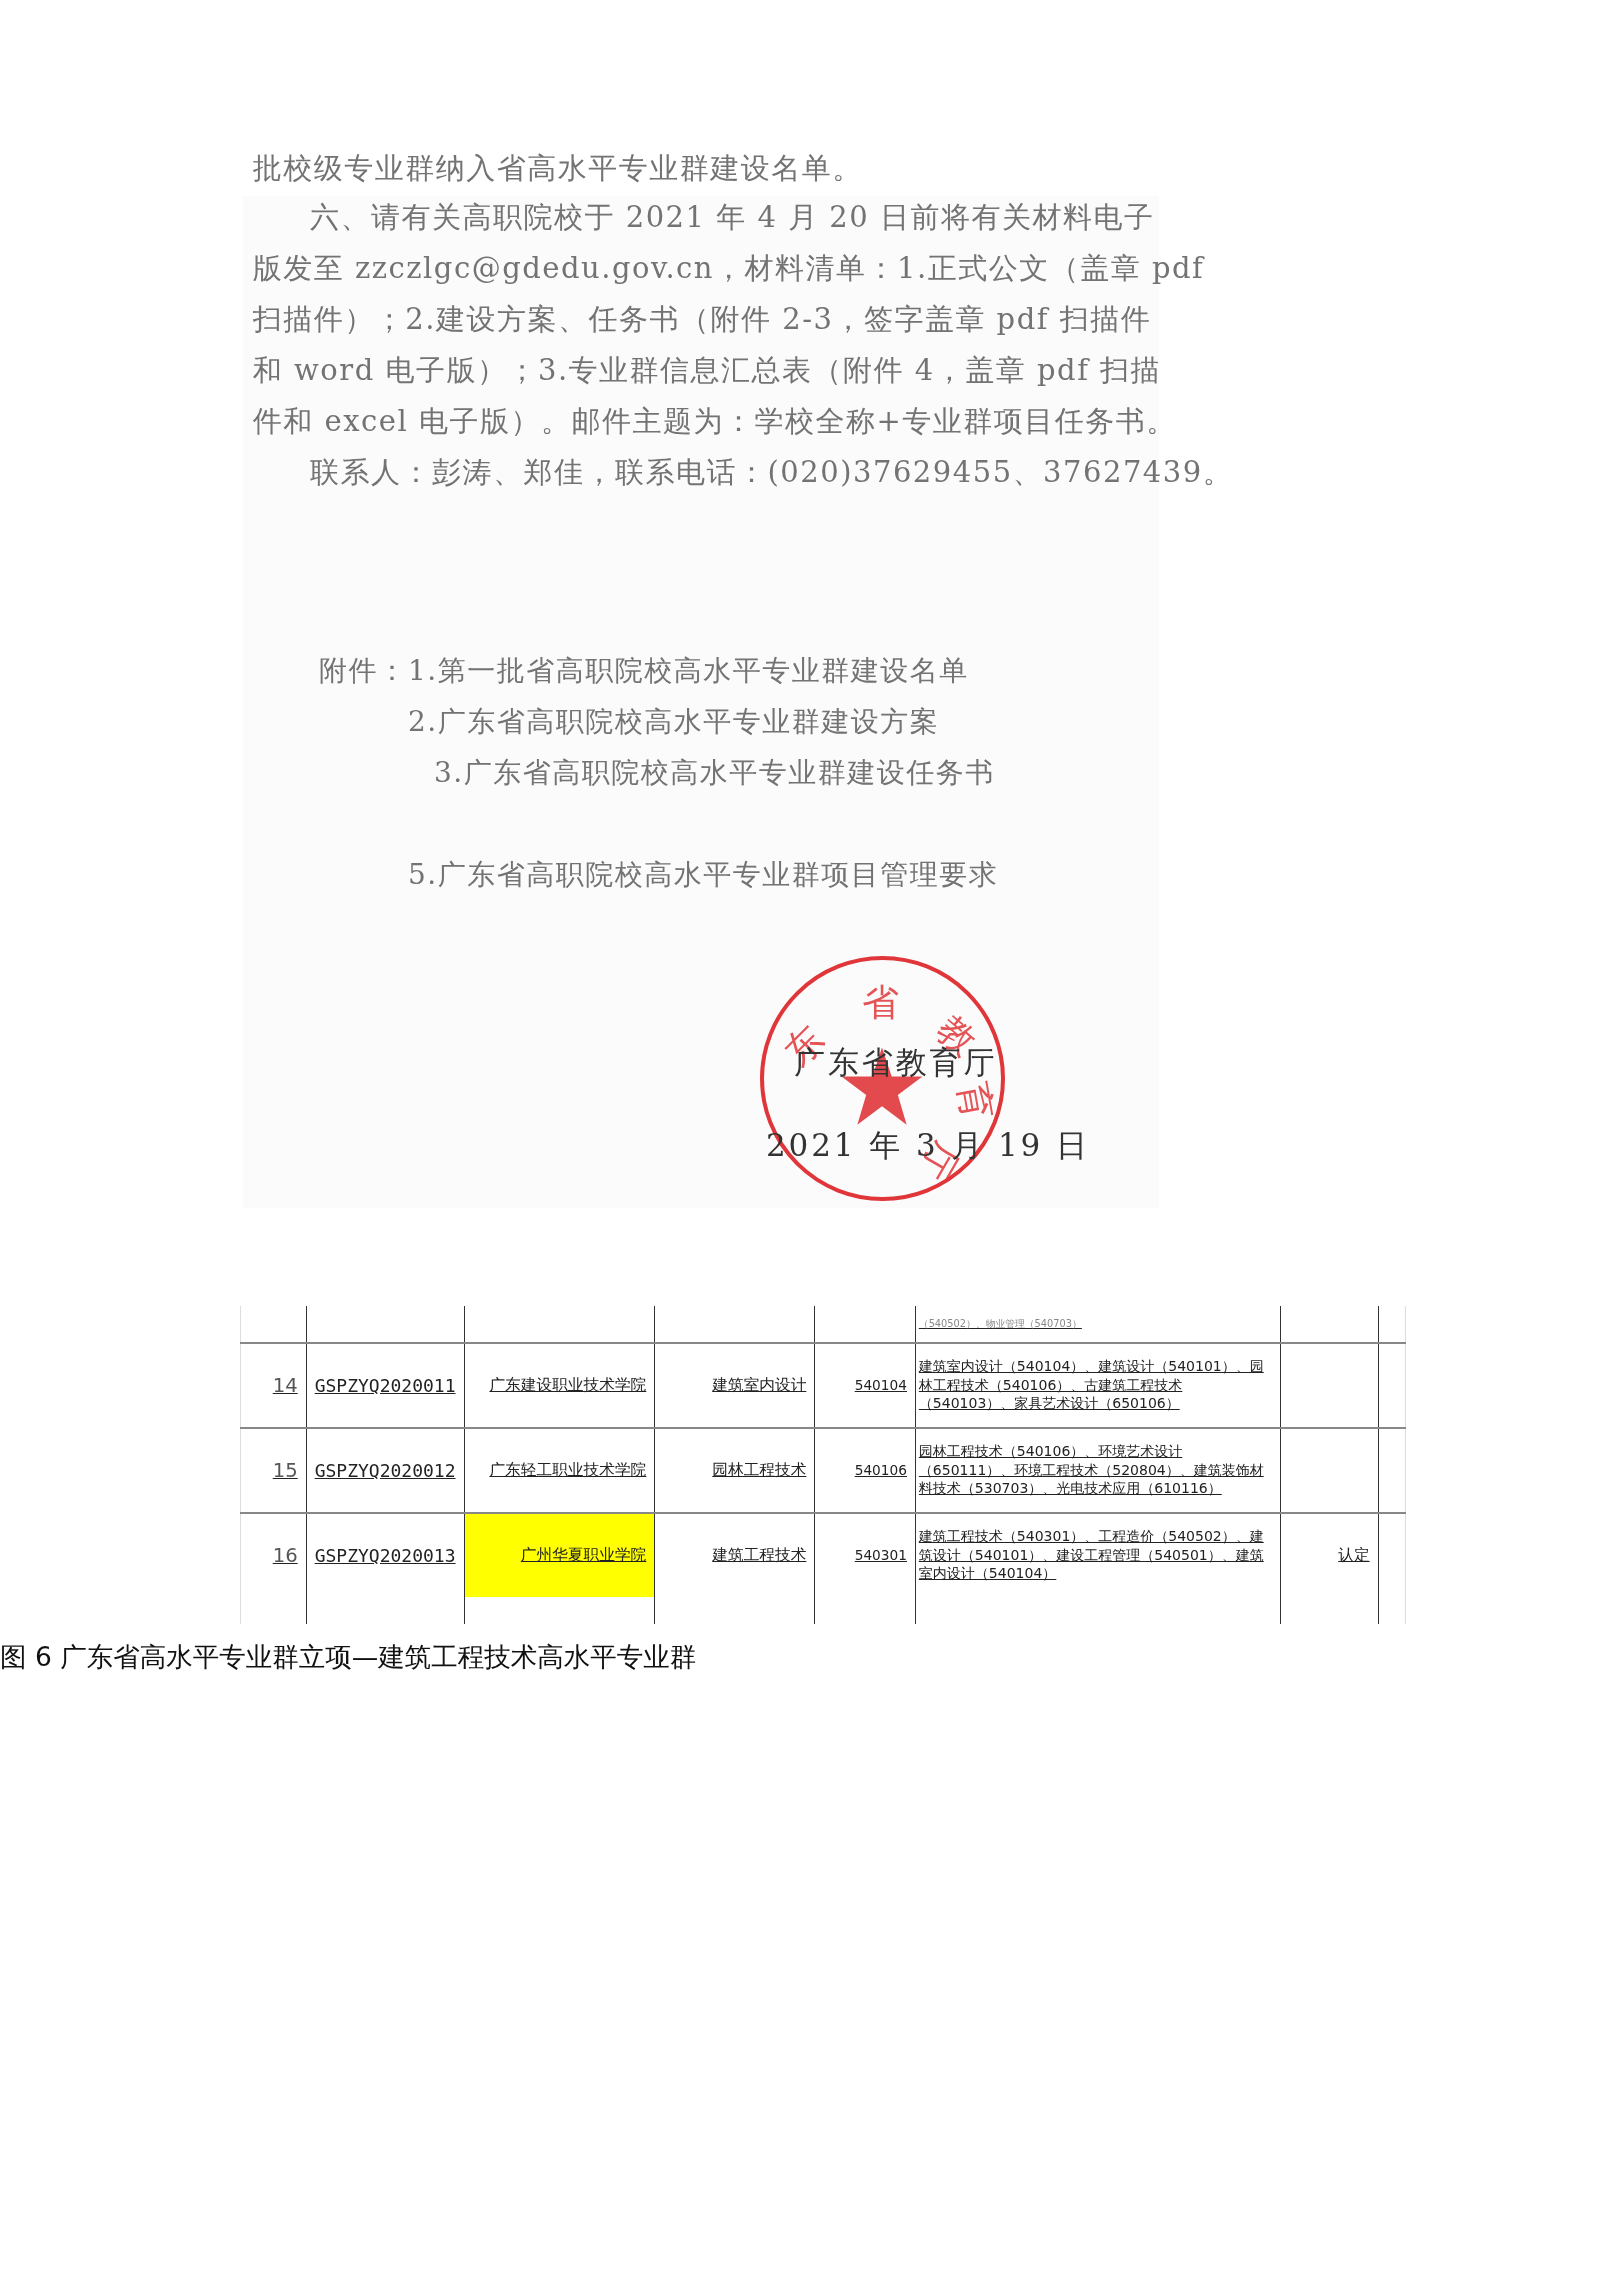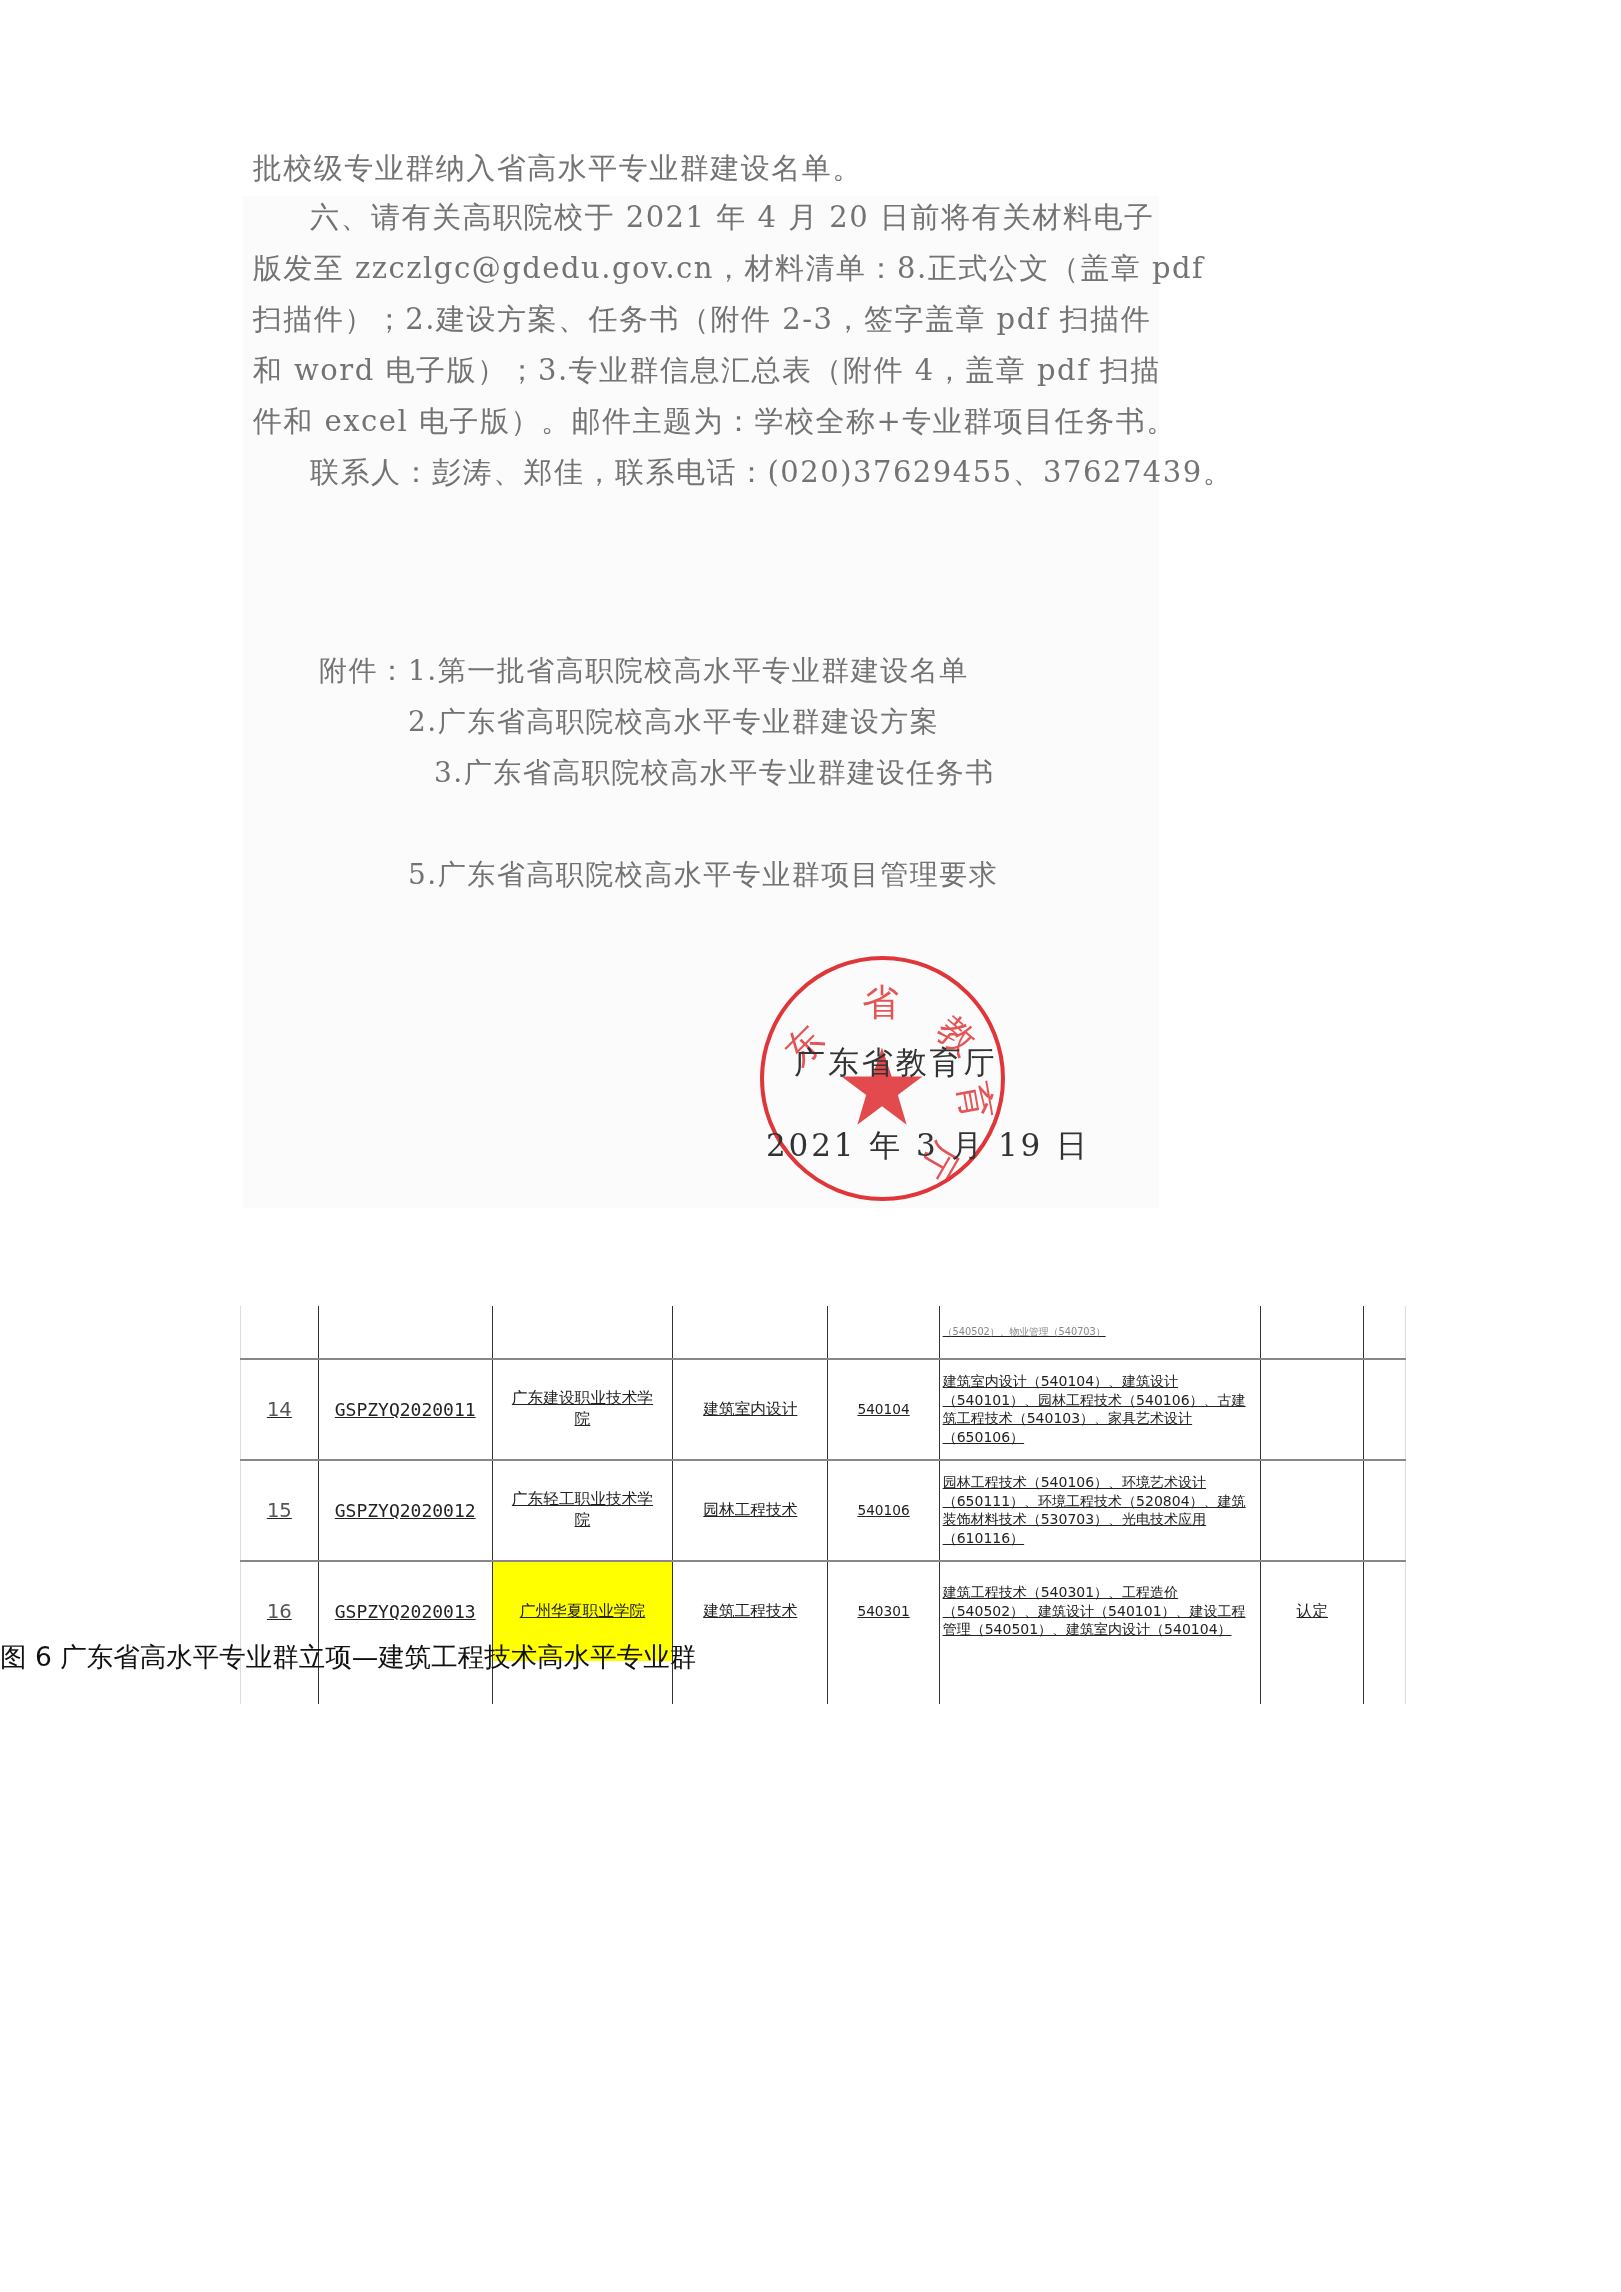--- a/index.html
+++ b/index.html
@@ -8,21 +8,21 @@
   .scan { position: absolute; left: 243px; top: 196px; width: 916px; height: 1012px; background: #fbfbfb; color: #737373; }
   .scan .para { position: absolute; left: 9.8px; font-size: 29px; letter-spacing: 1.5px; white-space: nowrap; filter: blur(0.3px); }
   .scan .attach-label { position: absolute; font-size: 28px; letter-spacing: 1.5px; white-space: nowrap; filter: blur(0.3px); }
 
   .seal { position: absolute; left: 760px; top: 956px; width: 245px; height: 245px; border: 4.9px solid #e0363a; border-radius: 50%; box-sizing: border-box; }
   .seal .arc { position: absolute; color: #e0363a; font-size: 37px; opacity: 0.85; }
   .seal .star { position: absolute; left: 74px; top: 83px; width: 88px; height: 88px; }
   .seal-text { position: absolute; color: #333; font-size: 31px; white-space: nowrap; letter-spacing: 2.9px; filter: blur(0.3px); }
 
   .tbl { position: absolute; left: 240px; top: 1306px; width: 1166px; border-collapse: collapse; font-family: "DejaVu Sans", sans-serif; color: #222; text-decoration: underline; }
-  .tbl td { border-left: 1.5px solid #333; border-right: 1.5px solid #333; border-top: 2.9px solid #888; text-align: center; font-size: 14.7px; padding: 16px; }
+  .tbl td { border-left: 1.5px solid #333; border-right: 1.5px solid #333; border-top: 2.9px solid #888; text-align: right; font-size: 14.7px; padding: 8px; }
   .tbl tr.cut td { border-top: none; height: 19.6px; font-size: 9.8px; color: #888; overflow: hidden; }
   .tbl tr.cut-bottom td { height: 11.8px; border-bottom: none; }
   .tbl td.no { font-size: 19.6px; color: #555; width: 52px; border-left: 1px solid #ddd; }
   .tbl td.code { font-family: "DejaVu Sans Mono", monospace; font-size: 18px; width: 106px; }
   .tbl td.school { width: 196px; font-size: 15.7px; }
   .tbl td.major { width: 161px; font-size: 15.7px; }
   .tbl td.mcode { width: 88px; font-size: 13.7px; }
   .tbl td.group { width: 395px; text-align: left; font-size: 14px; line-height: 18.6px; padding: 2px 2.9px; }
   .tbl td.note { width: 90px; font-size: 15.7px; }
   .tbl td.edge { width: 11.8px; border-right: 1px solid #ddd; }
@@ -30,21 +30,21 @@
   .tbl tr.row td { height: 67px; }
 
   .caption { position: absolute; left: 0; width: 1621px; top: 1639px; text-align: left; font-family: "DejaVu Sans", sans-serif; font-size: 26.5px; color: #111; }
 </style>
 </head>
 <body>
 
 <div class="scan">
   <div class="para" style="top:-47px;">批校级专业群纳入省高水平专业群建设名单。</div>
   <div class="para" style="top:2px; left:67px;">六、请有关高职院校于 2021 年 4 月 20 日前将有关材料电子</div>
-  <div class="para" style="top:53px;">版发至 zzczlgc@gdedu.gov.cn，材料清单：8.正式公文（盖章 pdf</div>
+  <div class="para" style="top:53px;">版发至 zzczlgc@gdedu.gov.cn，材料清单：1.正式公文（盖章 pdf</div>
   <div class="para" style="top:104px;">扫描件）；2.建设方案、任务书（附件 2-3，签字盖章 pdf 扫描件</div>
   <div class="para" style="top:155px;">和 word 电子版）；3.专业群信息汇总表（附件 4，盖章 pdf 扫描</div>
   <div class="para" style="top:206px;">件和 excel 电子版）。邮件主题为：学校全称+专业群项目任务书。</div>
   <div class="para" style="top:257px; left:67px;">联系人：彭涛、郑佳，联系电话：(020)37629455、37627439。</div>
 
   <div class="attach-label" style="top:456px; left:76px;">附件：</div>
   <div class="attach-label" style="top:456px; left:165px;">1.第一批省高职院校高水平专业群建设名单</div>
   <div class="attach-label" style="top:507px; left:165px;">2.广东省高职院校高水平专业群建设方案</div>
   <div class="attach-label" style="top:558px; left:155px;margin-left:36px;">3.广东省高职院校高水平专业群建设任务书</div>
   <div class="attach-label" style="top:660px; left:165px;">5.广东省高职院校高水平专业群项目管理要求</div>

